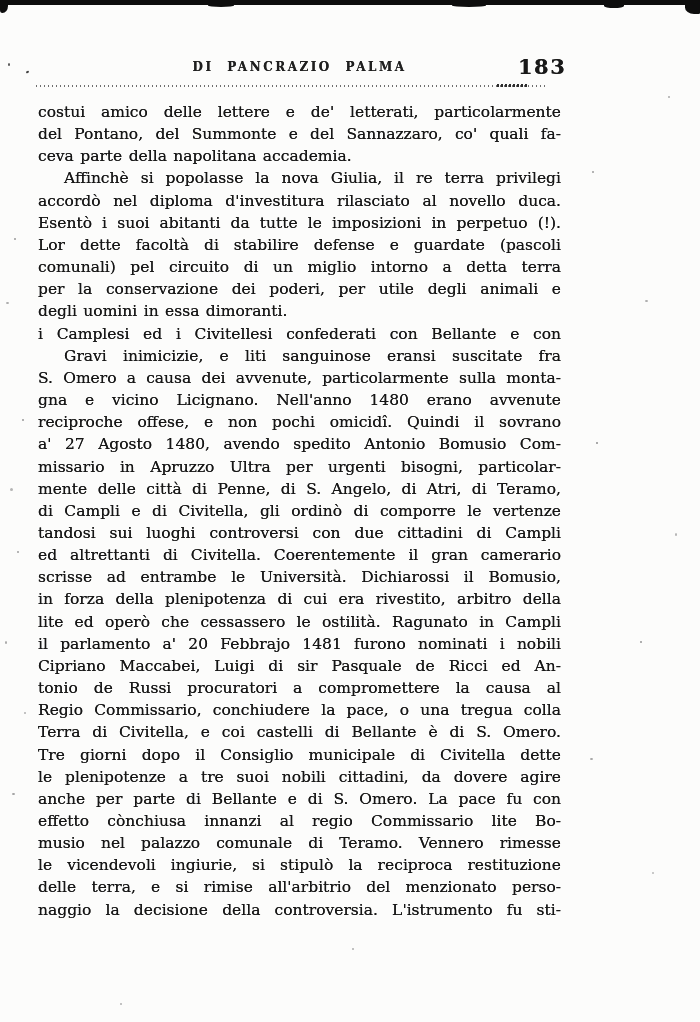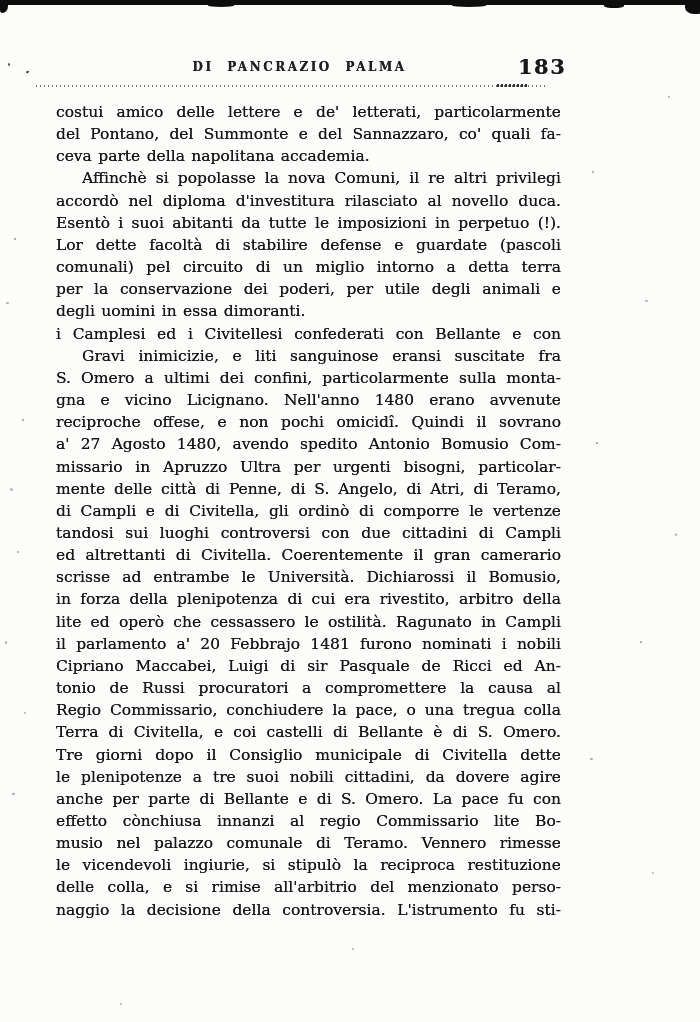--- a/index.html
+++ b/index.html
@@ -52,21 +52,20 @@
     position:absolute;left:38px;top:101px;width:523px;
     font-size:15.5px;line-height:22.17px;
     color:var(--ink);
     text-shadow:0 0 0.55px rgba(15,15,15,.85);
     word-spacing:1.5px;
   }
   .tline{
     height:22.17px;
     text-align:justify;
     text-align-last:justify;
-    margin-left:18px;
     -moz-text-align-last:justify;
   }
   .tline.indent{text-indent:26px;}
   .tline.noflush{text-align-last:left;-moz-text-align-last:left;}
 
   
   .s{position:absolute;border-radius:50%;}
 </style>
 </head>
 <body>
@@ -80,30 +79,30 @@
 
 <div class="running-title">DI PANCRAZIO PALMA</div>
 <div class="page-number">183</div>
 <div class="dotted-rule"></div>
 <div class="dotted-rule-dark"></div>
 
 <div class="textblock">
     <div class="tline">costui amico delle lettere e de' letterati, particolarmente</div>
     <div class="tline">del Pontano, del Summonte e del Sannazzaro, co' quali fa-</div>
     <div class="tline noflush">ceva parte della napolitana accademia.</div>
-    <div class="tline indent">Affinchè si popolasse la nova Comuni, il re altri privilegi</div>
+    <div class="tline indent">Affinchè si popolasse la nova Giulia, il re terra privilegi</div>
     <div class="tline">accordò nel diploma d'investitura rilasciato al novello duca.</div>
     <div class="tline">Esentò i suoi abitanti da tutte le imposizioni in perpetuo (!).</div>
     <div class="tline">Lor dette facoltà di stabilire defense e guardate (pascoli</div>
     <div class="tline">comunali) pel circuito di un miglio intorno a detta terra</div>
     <div class="tline">per la conservazione dei poderi, per utile degli animali e</div>
     <div class="tline noflush">degli uomini in essa dimoranti.</div>
     <div class="tline">i Camplesi ed i Civitellesi confederati con Bellante e con</div>
     <div class="tline indent">Gravi inimicizie, e liti sanguinose eransi suscitate fra</div>
-    <div class="tline">S. Omero a ultimi dei confini, particolarmente sulla monta-</div>
+    <div class="tline">S. Omero a causa dei avvenute, particolarmente sulla monta-</div>
     <div class="tline">gna e vicino Licignano. Nell'anno 1480 erano avvenute</div>
     <div class="tline">reciproche offese, e non pochi omicidî. Quindi il sovrano</div>
     <div class="tline">a' 27 Agosto 1480, avendo spedito Antonio Bomusio Com-</div>
     <div class="tline">missario in Apruzzo Ultra per urgenti bisogni, particolar-</div>
     <div class="tline">mente delle città di Penne, di S. Angelo, di Atri, di Teramo,</div>
     <div class="tline">di Campli e di Civitella, gli ordinò di comporre le vertenze</div>
     <div class="tline">tandosi sui luoghi controversi con due cittadini di Campli</div>
     <div class="tline">ed altrettanti di Civitella. Coerentemente il gran camerario</div>
     <div class="tline">scrisse ad entrambe le Università. Dichiarossi il Bomusio,</div>
     <div class="tline">in forza della plenipotenza di cui era rivestito, arbitro della</div>
@@ -112,21 +111,21 @@
     <div class="tline">Cipriano Maccabei, Luigi di sir Pasquale de Ricci ed An-</div>
     <div class="tline">tonio de Russi procuratori a compromettere la causa al</div>
     <div class="tline">Regio Commissario, conchiudere la pace, o una tregua colla</div>
     <div class="tline">Terra di Civitella, e coi castelli di Bellante è di S. Omero.</div>
     <div class="tline">Tre giorni dopo il Consiglio municipale di Civitella dette</div>
     <div class="tline">le plenipotenze a tre suoi nobili cittadini, da dovere agire</div>
     <div class="tline">anche per parte di Bellante e di S. Omero. La pace fu con</div>
     <div class="tline">effetto cònchiusa innanzi al regio Commissario lite Bo-</div>
     <div class="tline">musio nel palazzo comunale di Teramo. Vennero rimesse</div>
     <div class="tline">le vicendevoli ingiurie, si stipulò la reciproca restituzione</div>
-    <div class="tline">delle colla, e si rimise all'arbitrio del menzionato perso-</div>
+    <div class="tline">delle terra, e si rimise all'arbitrio del menzionato perso-</div>
     <div class="tline">naggio la decisione della controversia. L'istrumento fu sti-</div>
   </div>
 
 <div class="s" style="left:8px;top:63px;width:2px;height:3px;background:#555;"></div>
 <div class="s" style="left:26px;top:71px;width:3px;height:2px;background:#444;transform:rotate(-30deg);border-radius:40%;"></div>
 <div class="s" style="left:14px;top:238px;width:2px;height:2px;background:#9a9a9a;"></div>
 <div class="s" style="left:6px;top:302px;width:3px;height:2px;background:#aaa;"></div>
 <div class="s" style="left:22px;top:419px;width:2px;height:2px;background:#999;"></div>
 <div class="s" style="left:10px;top:488px;width:3px;height:3px;background:#b5b5b5;"></div>
 <div class="s" style="left:17px;top:551px;width:2px;height:2px;background:#9f9f9f;"></div>

